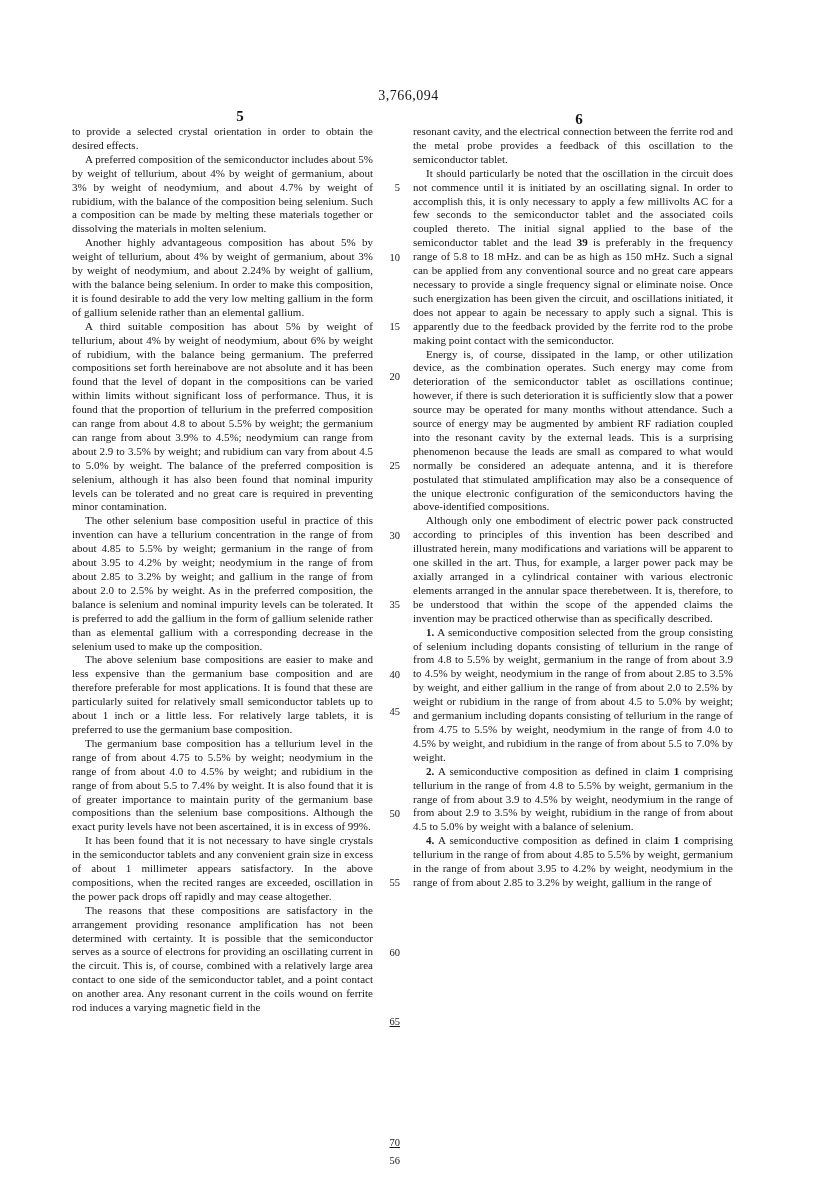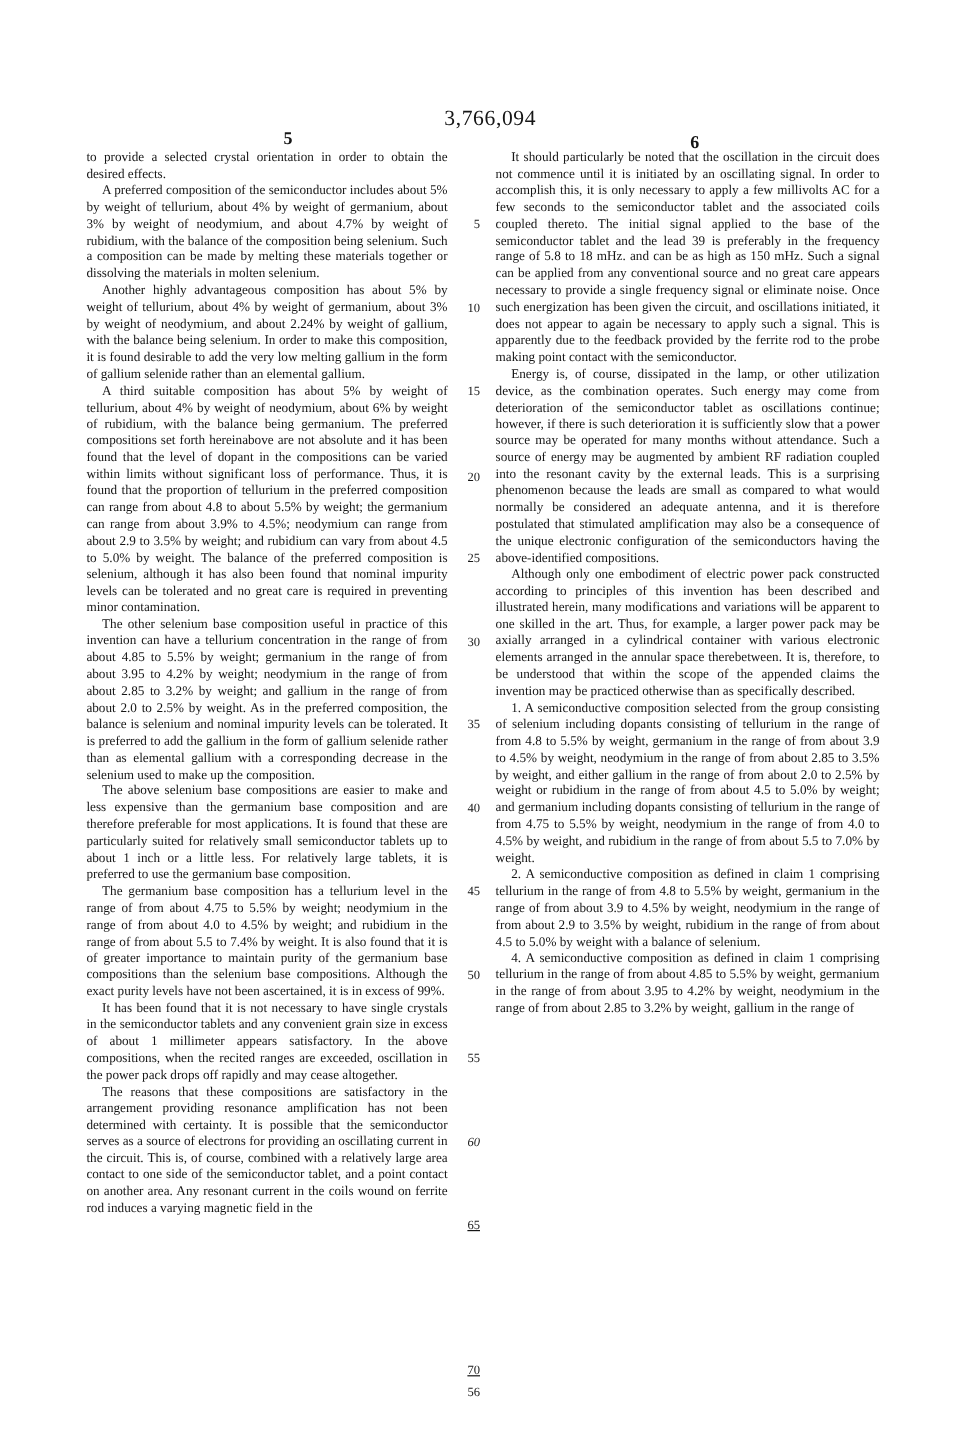--- a/index.html
+++ b/index.html
@@ -15,21 +15,21 @@
     color: #161616;
     font-family: "Liberation Serif", "DejaVu Serif", serif;
     overflow: hidden;
   }
   .patent-number {
     position: absolute;
     top: 88px;
     left: 0;
     width: 100%;
     text-align: center;
-    font-size: 18px;
+    font-size: 14px;
     letter-spacing: 0.5px;
   }
   .col-num {
     position: absolute;
     font-weight: bold;
     font-size: 15px;
     width: 24px;
     text-align: center;
   }
   .col-num-left  { left: 228px; top: 108px; }
@@ -57,21 +57,21 @@
     width: 22px;
     height: 1200px;
   }
   .line-number {
     position: absolute;
     width: 22px;
     text-align: right;
     font-size: 10.5px;
     line-height: 12px;
   }
-  b { font-weight: normal; }
+  b { font-weight: bold; }
 </style>
 </head>
 <body>
 
 <div class="page">
   <div class="patent-number">3,766,094</div>
 
   <div class="col-num col-num-left">5</div>
 
   <div class="col-num col-num-right">6</div>
@@ -85,35 +85,36 @@
       <p>The above selenium base compositions are easier to make and less expensive than the germanium base composition and are therefore preferable for most applications. It is found that these are particularly suited for relatively small semiconductor tablets up to about 1 inch or a little less. For relatively large tablets, it is preferred to use the germanium base composition.</p>
       <p>The germanium base composition has a tellurium level in the range of from about 4.75 to 5.5% by weight; neodymium in the range of from about 4.0 to 4.5% by weight; and rubidium in the range of from about 5.5 to 7.4% by weight. It is also found that it is of greater importance to maintain purity of the germanium base compositions than the selenium base compositions. Although the exact purity levels have not been ascertained, it is in excess of 99%.</p>
       <p>It has been found that it is not necessary to have single crystals in the semiconductor tablets and any convenient grain size in excess of about 1 millimeter appears satisfactory. In the above compositions, when the recited ranges are exceeded, oscillation in the power pack drops off rapidly and may cease altogether.</p>
       <p>The reasons that these compositions are satisfactory in the arrangement providing resonance amplification has not been determined with certainty. It is possible that the semiconductor serves as a source of electrons for providing an oscillating current in the circuit. This is, of course, combined with a relatively large area contact to one side of the semiconductor tablet, and a point contact on another area. Any resonant current in the coils wound on ferrite rod induces a varying magnetic field in the</p>
     </div>
 
   <div class="gutter">
       <div class="line-number" style="top: 182px;">5</div>
       <div class="line-number" style="top: 251.5px;">10</div>
       <div class="line-number" style="top: 321px;">15</div>
-      <div class="line-number" style="top: 393px;">20</div>
+      <div class="line-number" style="top: 371px;">20</div>
       <div class="line-number" style="top: 460px;">25</div>
       <div class="line-number" style="top: 529.5px;">30</div>
       <div class="line-number" style="top: 599px;">35</div>
       <div class="line-number" style="top: 668.5px;">40</div>
-      <div class="line-number" style="top: 738px;">45</div>
+      <div class="line-number" style="top: 706px;">45</div>
       <div class="line-number" style="top: 807.5px;">50</div>
       <div class="line-number" style="top: 877px;">55</div>
-      <div class="line-number" style="top: 946.5px; font-style: italic;">60</div>
+      <div class="line-number" style="top: 946.5px;">60</div>
       <div class="line-number" style="top: 1016px; text-decoration: underline;">65</div>
       <div class="line-number" style="top: 1137px; text-decoration: underline;">70</div>
       <div class="line-number" style="top: 1155px;">56</div>
     </div>
 
   <div class="column column-right">
+      <p class="noindent">resonant cavity, and the electrical connection between the ferrite rod and the metal probe provides a feedback of this oscillation to the semiconductor tablet.</p>
       <p>It should particularly be noted that the oscillation in the circuit does not commence until it is initiated by an oscillating signal. In order to accomplish this, it is only necessary to apply a few millivolts AC for a few seconds to the semiconductor tablet and the associated coils coupled thereto. The initial signal applied to the base of the semiconductor tablet and the lead <b>39</b> is preferably in the frequency range of 5.8 to 18 mHz. and can be as high as 150 mHz. Such a signal can be applied from any conventional source and no great care appears necessary to provide a single frequency signal or eliminate noise. Once such energization has been given the circuit, and oscillations initiated, it does not appear to again be necessary to apply such a signal. This is apparently due to the feedback provided by the ferrite rod to the probe making point contact with the semiconductor.</p>
       <p>Energy is, of course, dissipated in the lamp, or other utilization device, as the combination operates. Such energy may come from deterioration of the semiconductor tablet as oscillations continue; however, if there is such deterioration it is sufficiently slow that a power source may be operated for many months without attendance. Such a source of energy may be augmented by ambient RF radiation coupled into the resonant cavity by the external leads. This is a surprising phenomenon because the leads are small as compared to what would normally be considered an adequate antenna, and it is therefore postulated that stimulated amplification may also be a consequence of the unique electronic configuration of the semiconductors having the above-identified compositions.</p>
       <p>Although only one embodiment of electric power pack constructed according to principles of this invention has been described and illustrated herein, many modifications and variations will be apparent to one skilled in the art. Thus, for example, a larger power pack may be axially arranged in a cylindrical container with various electronic elements arranged in the annular space therebetween. It is, therefore, to be understood that within the scope of the appended claims the invention may be practiced otherwise than as specifically described.</p>
       <p><b>1.</b> A semiconductive composition selected from the group consisting of selenium including dopants consisting of tellurium in the range of from 4.8 to 5.5% by weight, germanium in the range of from about 3.9 to 4.5% by weight, neodymium in the range of from about 2.85 to 3.5% by weight, and either gallium in the range of from about 2.0 to 2.5% by weight or rubidium in the range of from about 4.5 to 5.0% by weight; and germanium including dopants consisting of tellurium in the range of from 4.75 to 5.5% by weight, neodymium in the range of from 4.0 to 4.5% by weight, and rubidium in the range of from about 5.5 to 7.0% by weight.</p>
       <p><b>2.</b> A semiconductive composition as defined in claim <b>1</b> comprising tellurium in the range of from 4.8 to 5.5% by weight, germanium in the range of from about 3.9 to 4.5% by weight, neodymium in the range of from about 2.9 to 3.5% by weight, rubidium in the range of from about 4.5 to 5.0% by weight with a balance of selenium.</p>
       <p><b>4.</b> A semiconductive composition as defined in claim <b>1</b> comprising tellurium in the range of from about 4.85 to 5.5% by weight, germanium in the range of from about 3.95 to 4.2% by weight, neodymium in the range of from about 2.85 to 3.2% by weight, gallium in the range of</p>
     </div>
 </div>
 
 </body></html>

